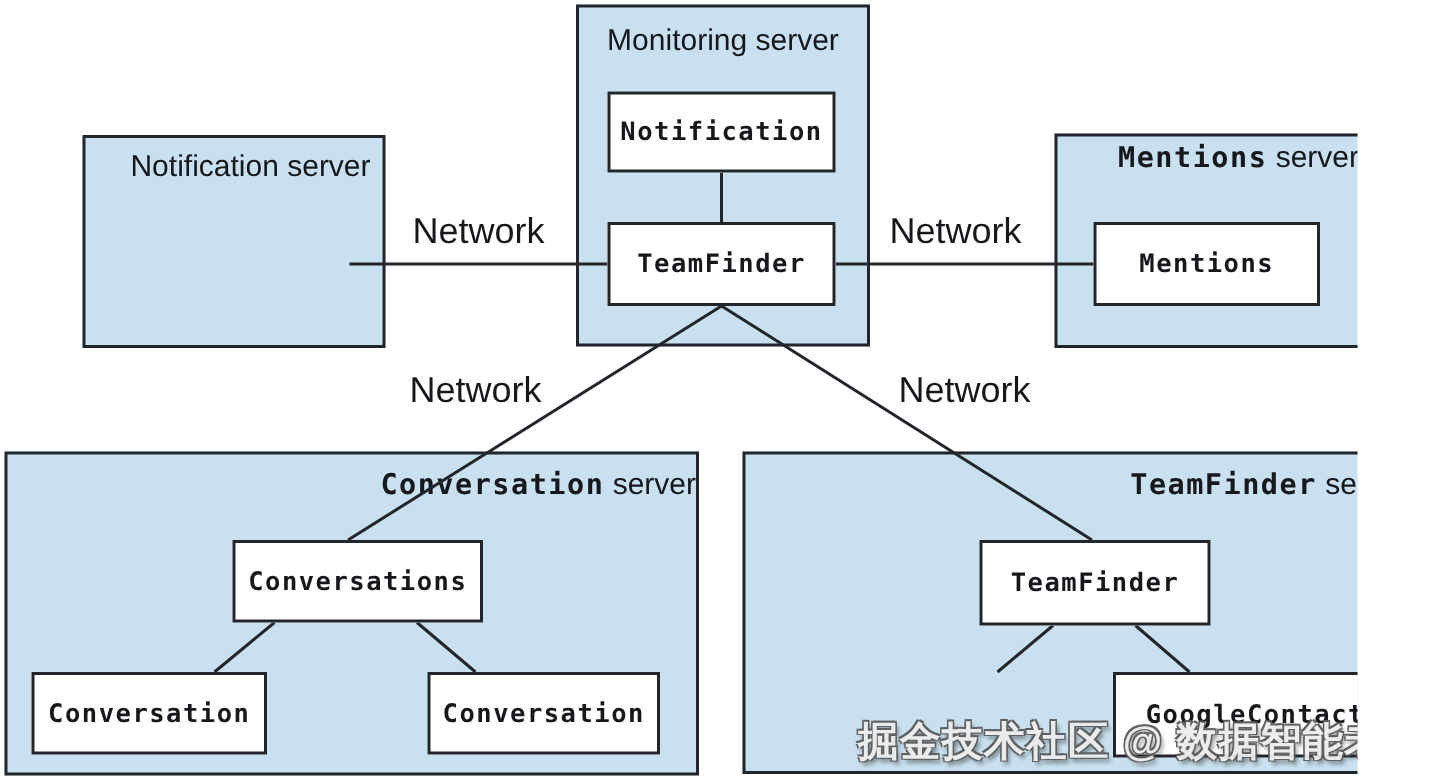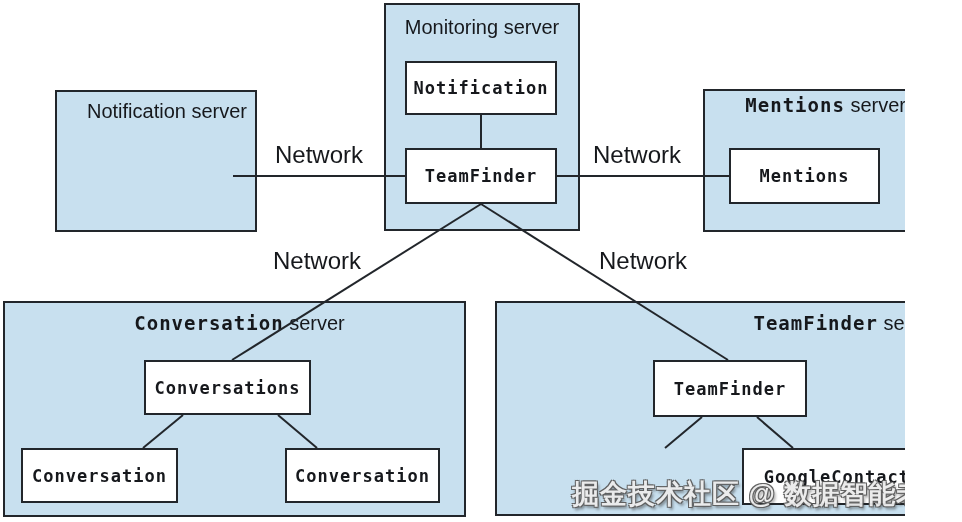--- a/index.html
+++ b/index.html
@@ -49,30 +49,30 @@
   }
 
   
   #srv-monitoring{left:384px;top:3px;width:196px;height:228px;}
   #srv-monitoring .server-title{text-align:center;padding-top:11px;}
   #srv-notification{left:55px;top:90px;width:202px;height:142px;}
   #srv-notification .server-title{text-align:center;padding-top:8px;padding-left:22px;}
   #srv-mentions{left:703px;top:89px;width:205px;height:143px;}
   #srv-mentions .server-title{text-align:right;padding-top:3px;}
   #srv-conversation{left:3px;top:301px;width:463px;height:216px;}
-  #srv-conversation .server-title{text-align:center;padding:9px 0 0 10px;}
+  #srv-conversation .server-title{text-align:right;padding:9px 0 0 10px;}
   #srv-teamfinder{left:495px;top:301px;width:462px;height:215px;}
   #srv-teamfinder .server-title{text-align:right;padding:9px 16px 0 0;}
 
   
   #node-application{left:405px;top:61px;width:152px;height:54px;}
   #node-supervisor{left:405px;top:148px;width:152px;height:56px;}
   #node-notifyuser{left:80px;top:148px;width:153px;height:56px;}
   #node-mentions{left:729px;top:148px;width:151px;height:56px;}
-  #node-conversations{left:144px;top:360px;width:167px;height:55px;}
+  #node-conversations{left:155px;top:360px;width:167px;height:55px;}
   #node-conversation-left{left:21px;top:448px;width:157px;height:55px;}
   #node-conversation-right{left:285px;top:448px;width:155px;height:55px;}
   #node-teamfinder{left:653px;top:360px;width:154px;height:57px;}
   #node-outlookcontacts{left:520px;top:448px;width:200px;height:55px;}
   #node-googlecontacts{left:742px;top:448px;width:201px;height:57px;}
 
   
   #net-0{left:264px;top:141px;}
   #net-1{left:582px;top:141px;}
   #net-2{left:262px;top:247px;}

